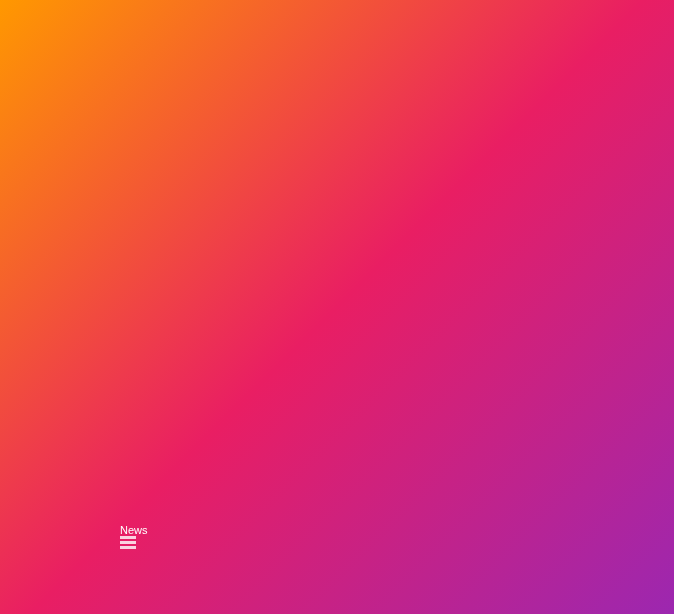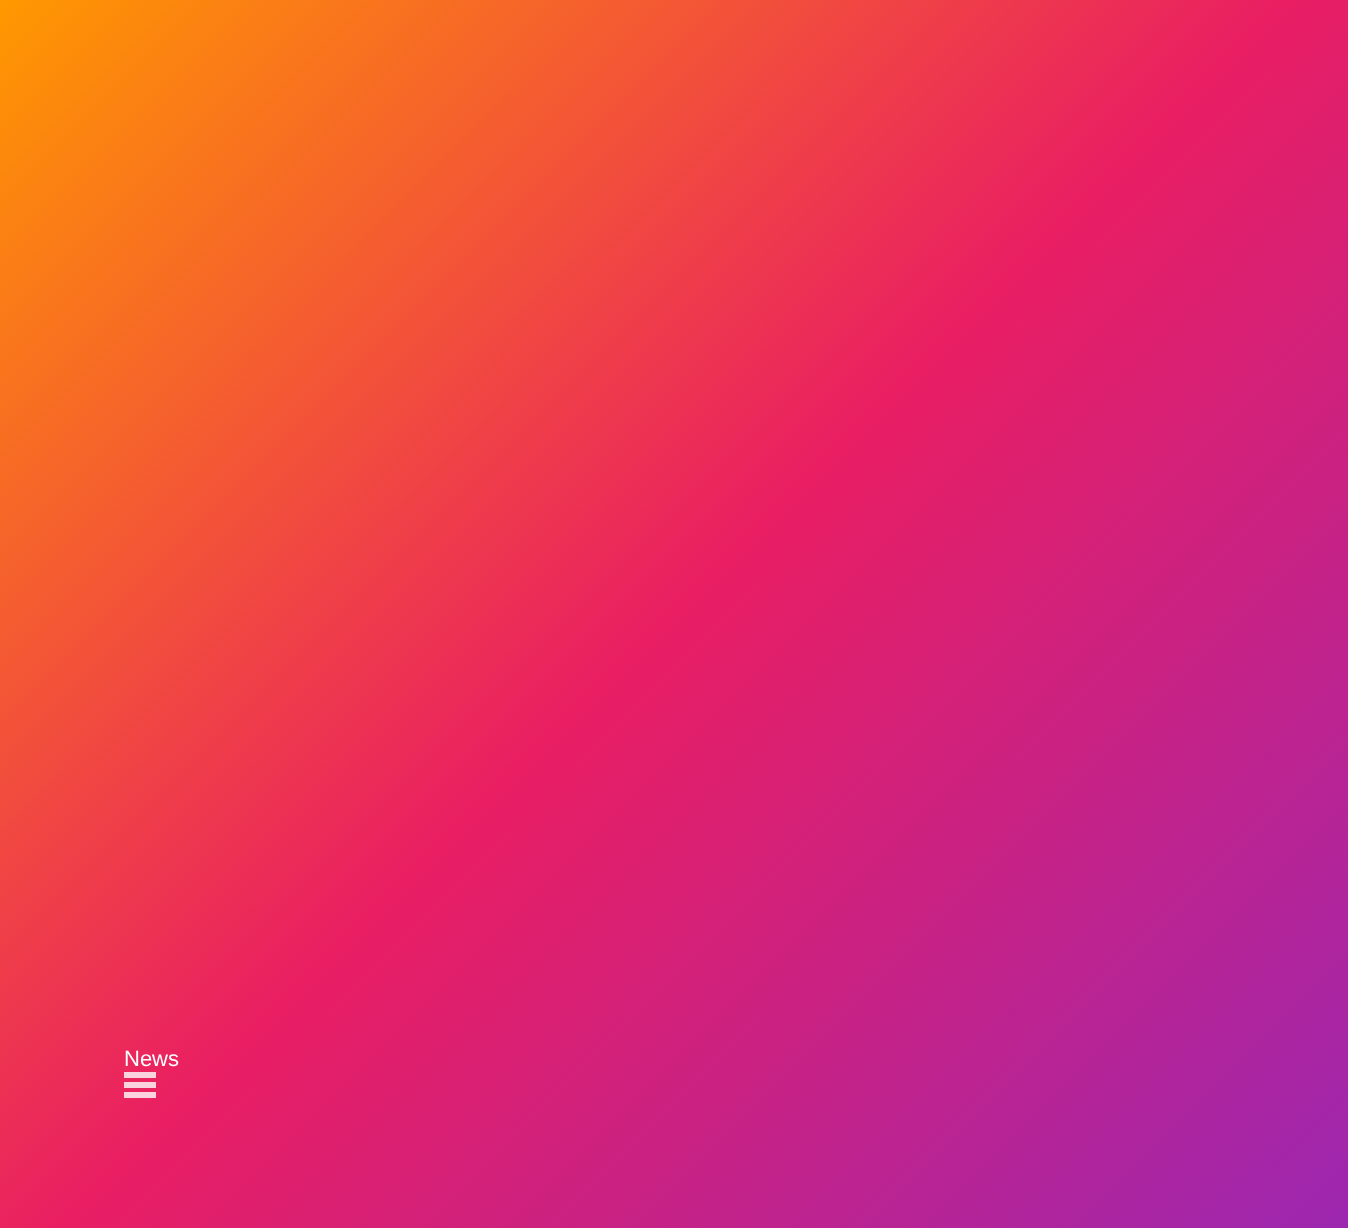--- a/index.html
+++ b/index.html
@@ -10,21 +10,20 @@
       font-family: 'Segoe UI', Arial, sans-serif;
       overflow: hidden;
       color: white;
     }
 
     .start-menu {
       display: flex;
       width: 558px;
       height: 614px;
       background: rgba(30,30,30,0.97);
-      justify-content: center;
     }
 
     .left-panel {
       width: 340px;
       padding: 10px 12px;
       flex-shrink: 0;
     }
 
     .right-panel {
       width: 334px;

